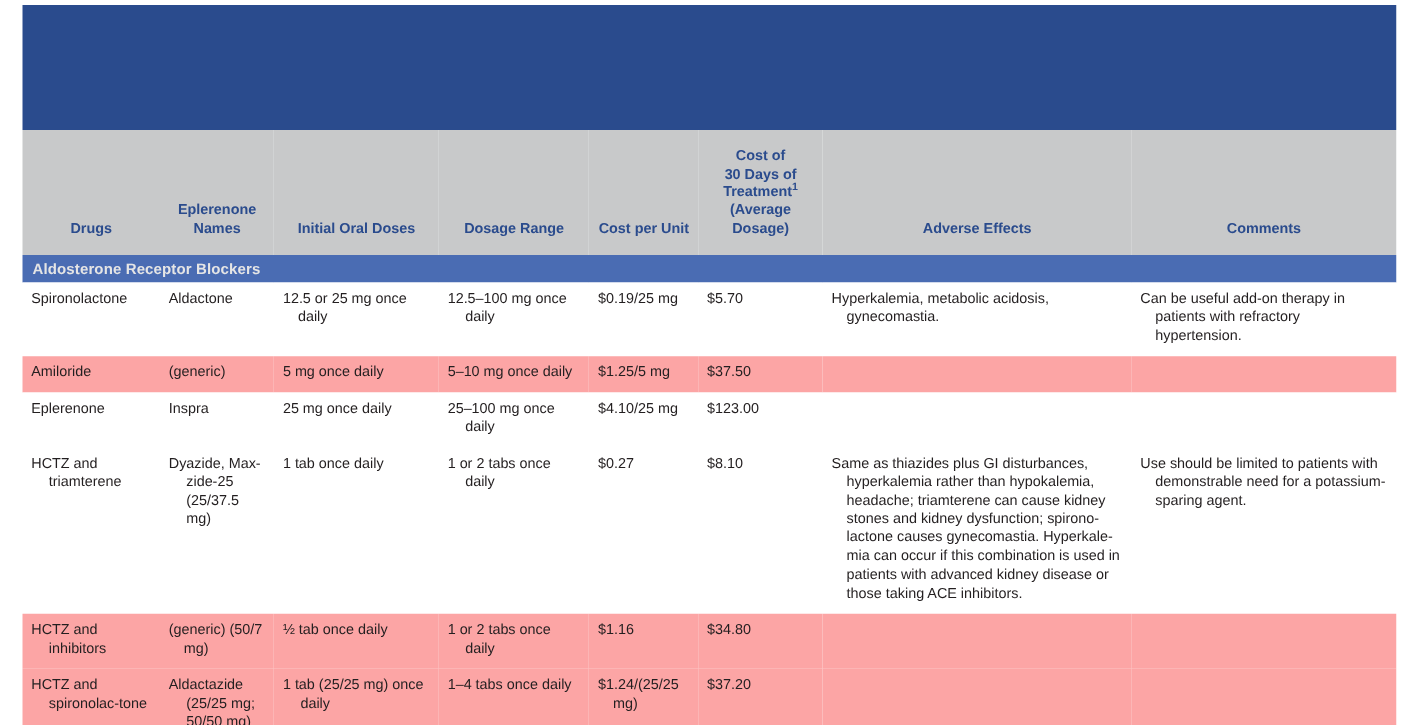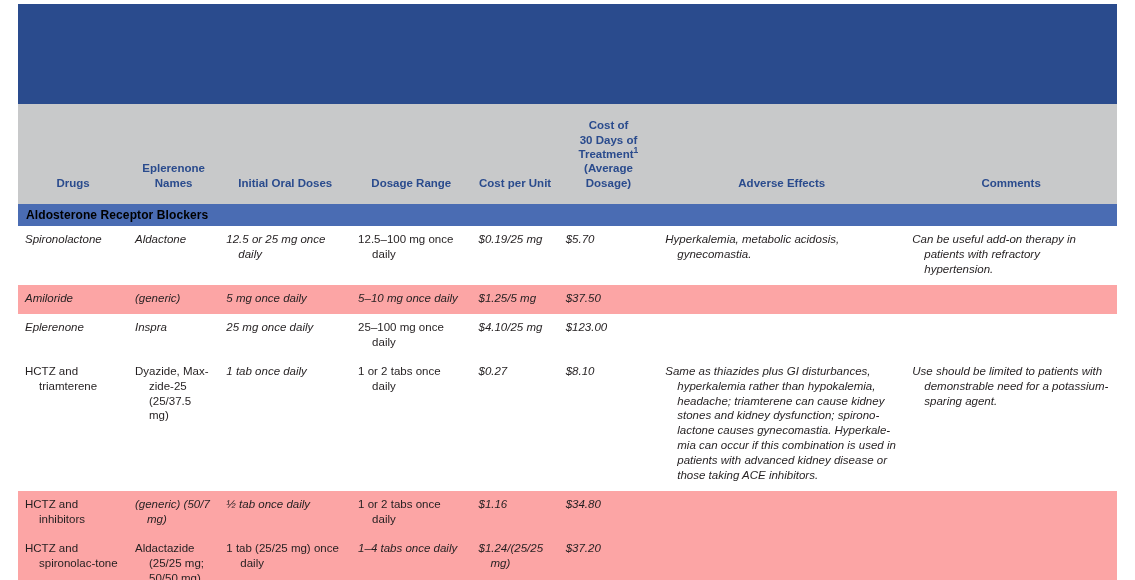--- a/index.html
+++ b/index.html
@@ -51,21 +51,21 @@
   thead tr {
     height: 100px;
   }
   .thead-top-rule {
     height: 3px;
     background: #2a4b8d;
     padding: 0;
   }
   tr.section-row td {
     background: #4a6cb3;
-    color: #000000;
+    color: #e5e5e5;
     font-weight: bold;
     font-size: 12px;
     padding: 4px 8px 4px 8px;
     letter-spacing: 0.1px;
   }
   tr.data-row td {
     vertical-align: top;
     padding: 6px 7px 8px 7px;
     line-height: 1.3;
     font-size: 11.5px;
@@ -73,21 +73,20 @@
   }
   tr.shade td {
     background: #fca5a5;
   }
   tr.plain td {
     background: #ffffff;
   }
   td.hang {
     padding-left: 7px;
     text-indent: 0;
-    font-style: italic;
   }
   td.hang > span.ind {
     display: block;
     padding-left: 12px;
     text-indent: -12px;
   }
   td.ctr {
     text-align: center;
   }
   td.ctr > span.ind {

